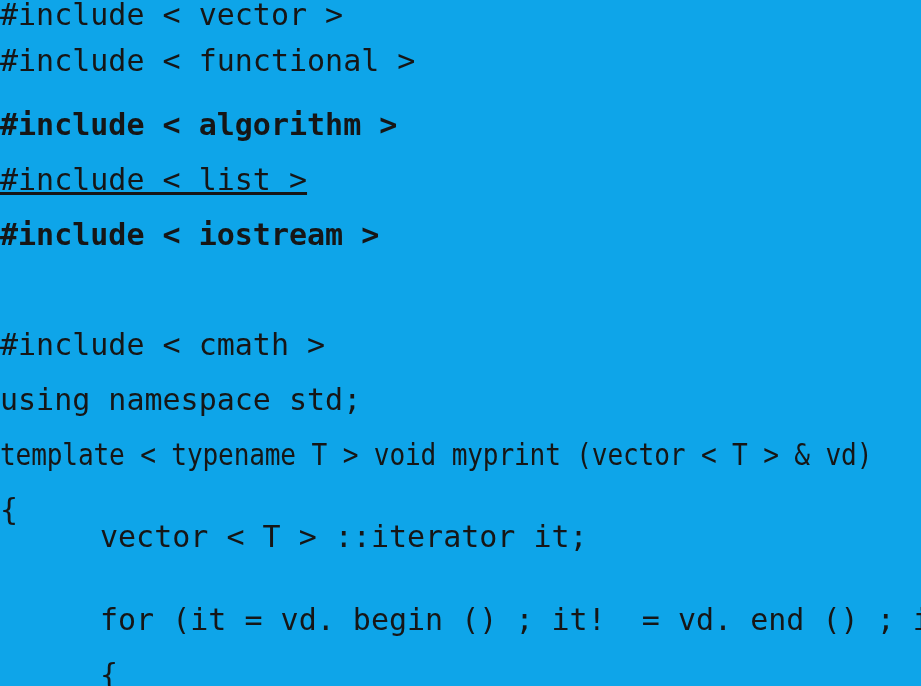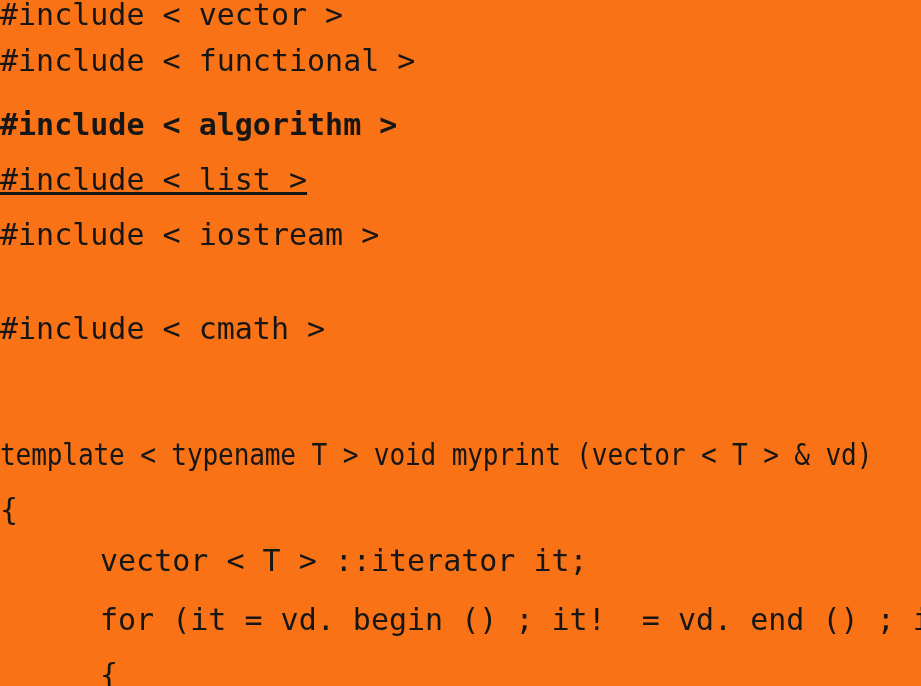--- a/index.html
+++ b/index.html
@@ -4,48 +4,48 @@
 <style>
   html, body {
     margin: 0;
     padding: 0;
     background: #dddcd8;
   }
   #page {
     position: relative;
     width: 921px;
     height: 686px;
-    background: #f97316;
+    background: #0ea5e9;
     overflow: hidden;
     font-family: "DejaVu Sans Mono", "Liberation Mono", monospace;
     color: #161616;
   }
   .code-line {
     position: absolute;
     left: 0;
     white-space: pre;
     font-size: 30px;
     line-height: 38px;
     letter-spacing: 0px;
     color: #161616;
     font-weight: 400;
     -webkit-font-smoothing: antialiased;
   }
   
   .ln-1  { top: -4px;  }
   .ln-2  { top: 42px;  }
   .ln-3  { top: 106px; font-weight: bold; }
   .ln-4  { top: 161px; text-decoration: underline; }
-  .ln-5  { top: 216px; }
+  .ln-5  { top: 216px; font-weight: bold; }
   .ln-6  { top: 271px; }
-  .ln-7  { top: 310px; }
+  .ln-7  { top: 326px; }
   .ln-8  { top: 381px; }
   .ln-9  { top: 436px; }
   .ln-10 { top: 491px; }
-  .ln-11 { top: 542px; }
+  .ln-11 { top: 518px; }
   .ln-12 { top: 601px; }
   .ln-13 { top: 656px; }
 
   
   .squeeze {
     transform: scaleX(0.872);
     transform-origin: left center;
     letter-spacing: -0.2px;
   }
   .indent {
@@ -56,19 +56,20 @@
 <body>
 
 <div id="page">
 
   <div class="code-line ln-1">#include &lt; vector &gt;</div>
   <div class="code-line ln-2">#include &lt; functional &gt;</div>
   <div class="code-line ln-3">#include &lt; algorithm &gt;</div>
   <div class="code-line ln-4">#include &lt; list &gt;</div>
   <div class="code-line ln-5">#include &lt; iostream &gt;</div>
   <div class="code-line ln-7">#include &lt; cmath &gt;</div>
+  <div class="code-line ln-8">using namespace std;</div>
   <div class="code-line ln-9 squeeze">template &lt; typename T &gt; void myprint (vector &lt; T &gt; &amp; vd)</div>
   <div class="code-line ln-10">{</div>
   <div class="code-line ln-11 indent">vector &lt; T &gt; ::iterator it;</div>
   <div class="code-line ln-12 indent">for (it = vd. begin () ; it!  = vd. end () ; it ++ )</div>
   <div class="code-line ln-13 indent">{</div>
 
 </div>
 
 </body></html>

